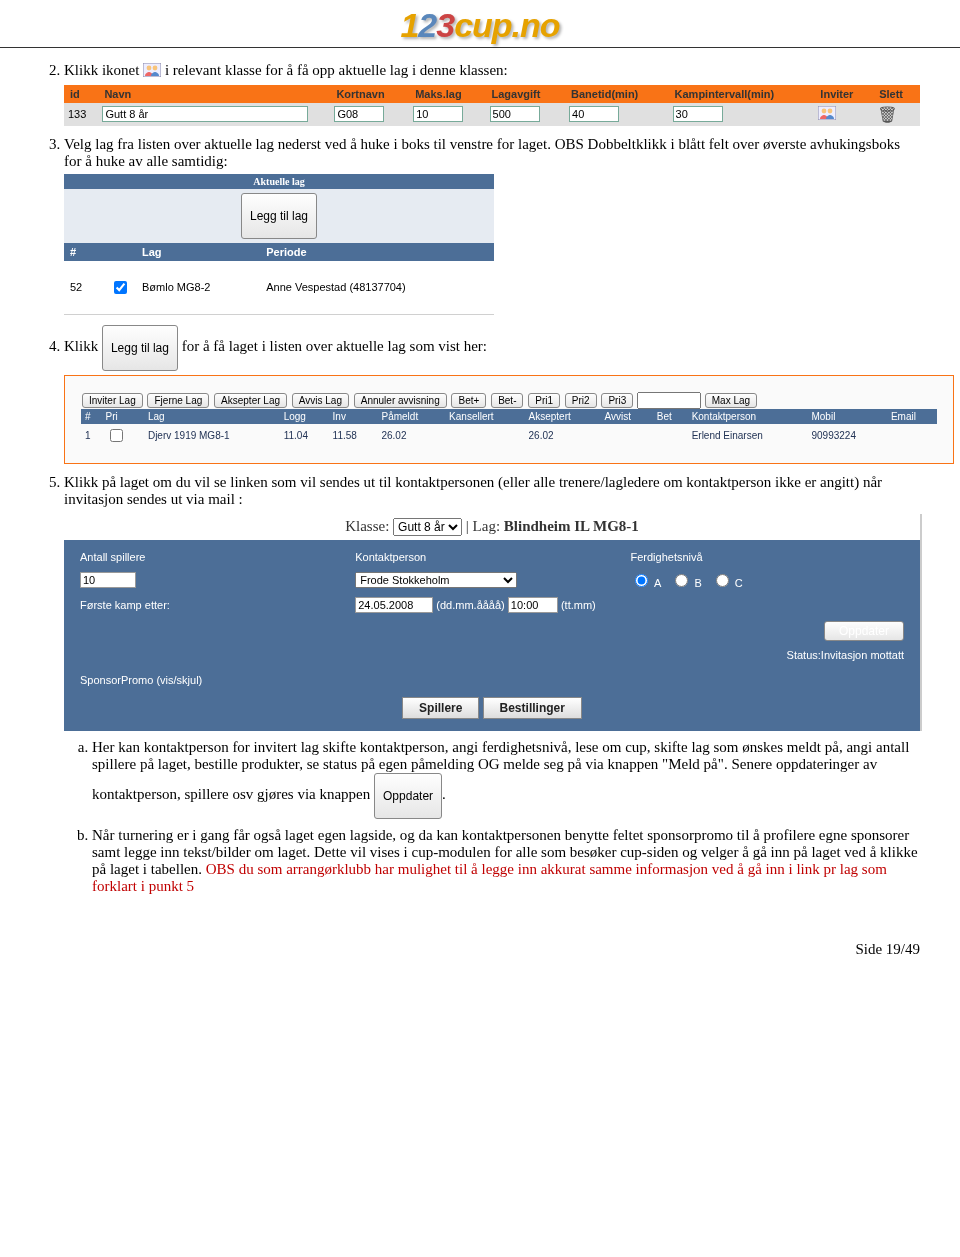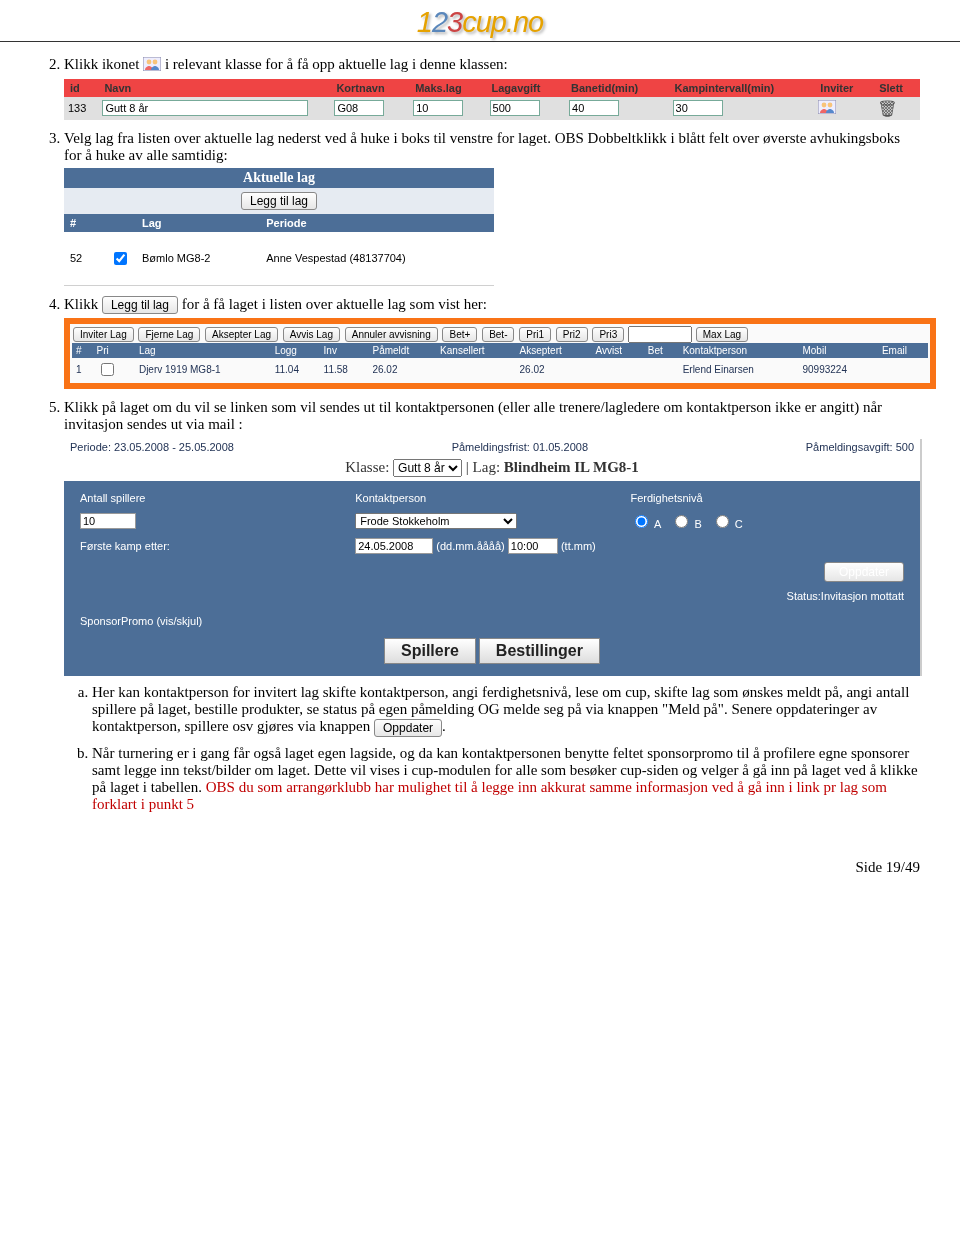--- a/index.html
+++ b/index.html
@@ -12,73 +12,73 @@
     width: 960px;
   }
   .logo-bar {
     text-align: center;
     padding: 6px 0 2px 0;
     border-bottom: 1px solid #333;
     margin-bottom: 4px;
   }
   .logo {
     font-family: Arial, sans-serif;
-    font-weight: normal;
+    font-weight: bold;
     font-style: italic;
-    font-size: 29px;
+    font-size: 34px;
     color: #e6a200;
     text-shadow: 2px 2px 3px rgba(0,0,0,.3);
     letter-spacing: -1px;
   }
   .logo .n1 { color:#e6a200; }
   .logo .n2 { color:#5a87bb; }
   .logo .n3 { color:#c44; }
   .content { padding: 4px 40px 16px 40px; }
   ol.main { padding-left: 24px; margin: 6px 0; }
   ol.main > li { margin-bottom: 10px; }
   ol.sub { list-style-type: lower-alpha; padding-left: 28px; margin-top: 8px; }
   ol.sub > li { margin-bottom: 8px; }
   .inline-icon { display:inline-block; vertical-align:middle; }
   .inline-btn { 
     display:inline-block; vertical-align:middle; font-family: Arial,sans-serif;
     font-size:12px; background:linear-gradient(#fefefe,#e6e6e6);
-    border:1px solid #888; border-radius:3px; padding:1px 8px;
+    border:1px solid #888; border-radius:3px; padding:15px 8px;
   }
   
   .tbl { font-family: Verdana, Arial, sans-serif; font-size:11px; border-collapse:collapse; width:100%; background:#e9e9e9;}
-  .tbl th { background:#ef4444; color:#333; text-align:left; padding:3px 6px; font-weight:bold;}
+  .tbl th { background:#f97316; color:#333; text-align:left; padding:3px 6px; font-weight:bold;}
   .tbl td { background:#e0e0e0; padding:2px 4px; }
   .tbl input[type=text]{ font-size:11px; width:44px; padding:1px 2px; border:1px solid #7a9; }
   .tbl input.wider { width:62px; }
   .trash { color:#555; font-size:16px;}
   
   .box { font-family: Verdana, Arial, sans-serif; font-size:11px; width:430px; }
-  .box .title { background:#4c6e97; color:#fff; text-align:center; font-weight:bold; font-size:14px; font-family:'Times New Roman',serif; padding:2px;}
+  .box .title { background:#4c6e97; color:#fff; text-align:center; font-weight:bold; font-size:10px; font-family:'Times New Roman',serif; padding:2px;}
   .box .addrow { background:#e6ebf2; text-align:center; padding:4px;}
   .box table { border-collapse:collapse; width:100%; }
   .box th { background:#4c6e97; color:#fff; text-align:left; padding:3px 6px; font-weight:bold;}
   .box td { padding:17px 6px; border-bottom:1px solid #d0d0d0;}
   
-  .actionbar { font-family:Verdana,Arial,sans-serif; font-size:10px; background:#fafafa; padding:2px; border:6px solid #f97316; width:100%;}
+  .actionbar { font-family:Verdana,Arial,sans-serif; font-size:10px; background:#fafafa; padding:16px; border:1px solid #f97316; width:100%;}
   .actionbar .btn { display:inline-block; background:linear-gradient(#fefefe,#e6e6e6); border:1px solid #888; border-radius:3px; padding:1px 6px; margin:1px;}
   .actionbar table { width:100%; border-collapse:collapse; font-size:10px;}
   .actionbar th { background:#4c6e97; color:#fff; text-align:left; padding:2px 4px; font-weight:normal;}
   .actionbar td { padding:2px 4px; color:#235; }
   
   .bigform { width:100%; font-family:Verdana,Arial,sans-serif; font-size:11px; border-right:2px solid #ccc;}
   .bigform .toprow { color:#235; padding:2px 6px;}
   .bigform .klasserow { text-align:center; padding:4px; font-family:'Times New Roman',serif; font-size:15px; color:#333;}
   .bigform .klasserow select { font-size:12px; }
   .bigform .panel { background:#4c6e97; color:#fff; padding:6px 10px;}
   .bigform .panel table { width:100%; }
   .bigform .panel td { color:#fff; padding:3px 4px; vertical-align:middle;}
   .bigform input[type=text]{ font-size:11px; padding:1px 2px; border:1px solid #999;}
   .bigform select{ font-size:11px; }
   .radio-g label { margin-right:6px; }
-  .tabbtn { display:inline-block; background:linear-gradient(#fff,#ddd); border:1px solid #888; padding:3px 16px; font-weight:bold; font-family:Arial,sans-serif; font-size:16px; color:#222;}
+  .tabbtn { display:inline-block; background:linear-gradient(#fff,#ddd); border:1px solid #888; padding:3px 16px; font-weight:bold; font-family:Arial,sans-serif; font-size:12px; color:#222;}
   .btmrow { text-align:center; padding:6px;}
   .red { color:#c00000; }
   .pagefoot { text-align:right; padding:20px 40px 18px 0; font-size:15px;}
 </style>
 </head>
 <body>
 
 <div class="logo-bar">
   <span class="logo">
     <span class="n1">1</span><span class="n2">2</span><span class="n3">3</span>cup.no
@@ -212,25 +212,20 @@
         <td></td>
       </tr>
     </tbody>
           </table>
   </div>
 </li>
 
 <li>
   <span>Klikk på laget om du vil se linken som vil sendes ut til kontaktpersonen (eller alle trenere/lagledere om kontaktperson ikke er angitt) når invitasjon sendes ut via mail :</span>
   <div class="bigform" style="margin-top:6px;">
-    <div class="toprow" style="display:flex;justify-content:space-between;">
-      <span>Periode: 23.05.2008 - 25.05.2008</span>
-      <span>Påmeldingsfrist: 01.05.2008</span>
-      <span>Påmeldingsavgift: 500</span>
-    </div>
     <div class="klasserow">
       <span>Klasse:</span>
       <select><option>Gutt 8 år</option></select>
       <span>| Lag:</span>
       <b>Blindheim IL MG8-1</b>
     </div>
     <div class="panel">
       <table>
         <tbody>
                 <tr>

